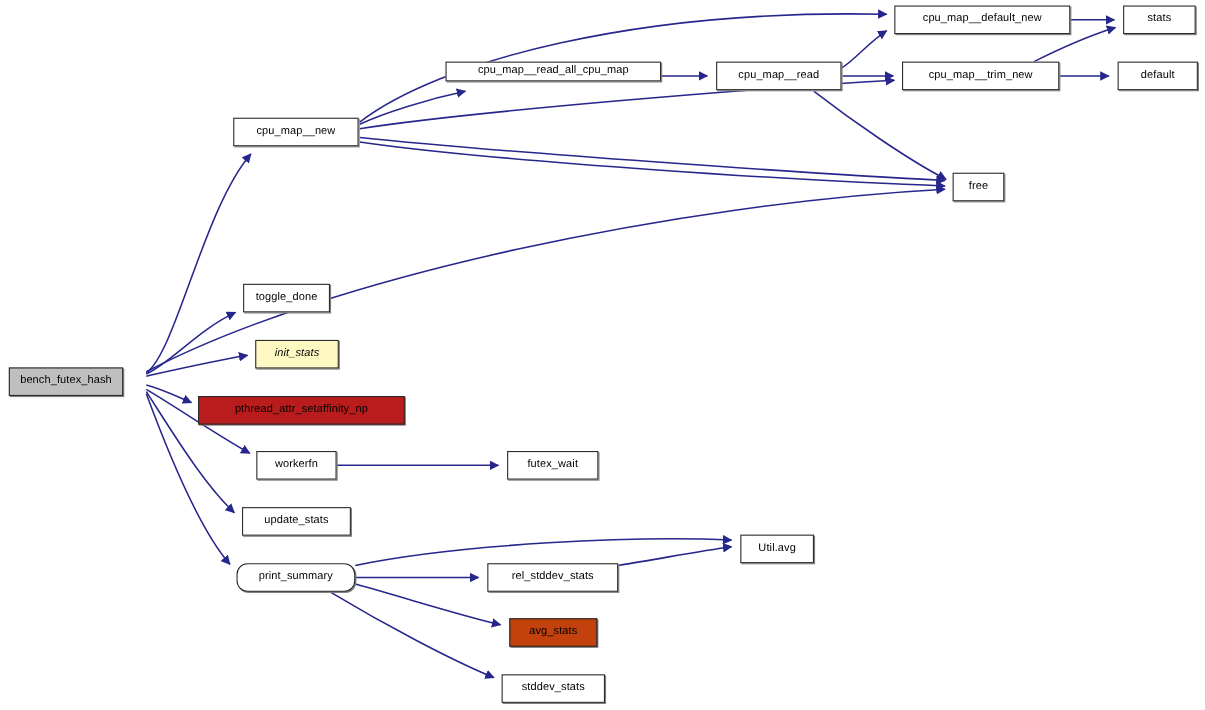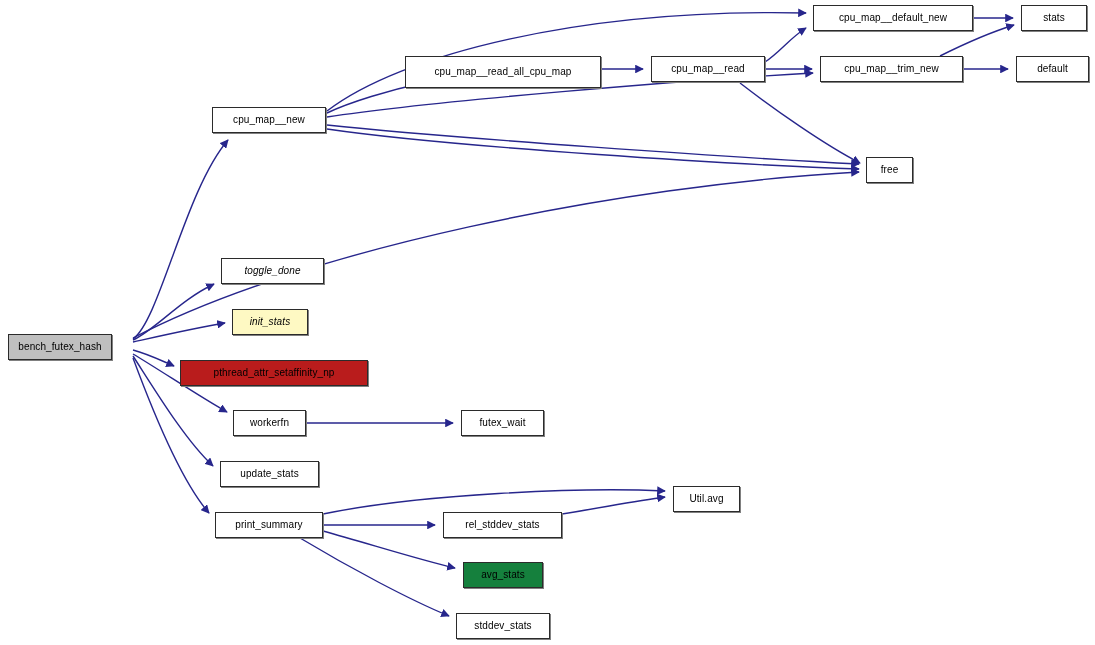--- a/index.html
+++ b/index.html
@@ -90,66 +90,66 @@
       </g>
   </svg>
 
   <div id="nodes-group">
       <div class="gnode highlight" style="left: 8px; top: 334px; width: 104px; height: 26px; background: rgb(191, 191, 191); border-color: rgb(43, 43, 43);">
         <span class="gnode-label">bench_futex_hash</span>
       </div>
       <div class="gnode" style="left: 212px; top: 107px; width: 114px; height: 26px; background: rgb(255, 255, 255); border-color: rgb(43, 43, 43);">
         <span class="gnode-label">cpu_map__new</span>
       </div>
-      <div class="gnode" style="left: 405px; top: 56px; width: 196px; height: 32px; background: rgb(255, 255, 255); border-color: rgb(43, 43, 43);">
+      <div class="gnode" style="left: 405px; top: 56px; width: 196px; height: 18px; background: rgb(255, 255, 255); border-color: rgb(43, 43, 43);">
         <span class="gnode-label">cpu_map__read_all_cpu_map</span>
       </div>
       <div class="gnode" style="left: 651px; top: 56px; width: 114px; height: 26px; background: rgb(255, 255, 255); border-color: rgb(43, 43, 43);">
         <span class="gnode-label">cpu_map__read</span>
       </div>
       <div class="gnode" style="left: 813px; top: 5px; width: 160px; height: 26px; background: rgb(255, 255, 255); border-color: rgb(43, 43, 43);">
         <span class="gnode-label">cpu_map__default_new</span>
       </div>
       <div class="gnode" style="left: 820px; top: 56px; width: 143px; height: 26px; background: rgb(255, 255, 255); border-color: rgb(43, 43, 43);">
         <span class="gnode-label">cpu_map__trim_new</span>
       </div>
       <div class="gnode" style="left: 1021px; top: 5px; width: 66px; height: 26px; background: rgb(255, 255, 255); border-color: rgb(43, 43, 43);">
         <span class="gnode-label">stats</span>
       </div>
       <div class="gnode" style="left: 1016px; top: 56px; width: 73px; height: 26px; background: rgb(255, 255, 255); border-color: rgb(43, 43, 43);">
         <span class="gnode-label">default</span>
       </div>
       <div class="gnode" style="left: 866px; top: 157px; width: 47px; height: 26px; background: rgb(255, 255, 255); border-color: rgb(43, 43, 43);">
         <span class="gnode-label">free</span>
       </div>
-      <div class="gnode" style="left: 221px; top: 258px; width: 103px; height: 26px; background: rgb(255, 255, 255); border-color: rgb(43, 43, 43); font-style: italic;">
+      <div class="gnode" style="left: 221px; top: 258px; width: 79px; height: 26px; background: rgb(255, 255, 255); border-color: rgb(43, 43, 43);">
         <span class="gnode-label">toggle_done</span>
       </div>
       <div class="gnode" style="left: 232px; top: 309px; width: 76px; height: 26px; background: #fef9c3; border-color: rgb(43, 43, 43); font-style: italic;">
         <span class="gnode-label">init_stats</span>
       </div>
       <div class="gnode" style="left: 180px; top: 360px; width: 188px; height: 26px; background: #b91c1c; border-color: rgb(43, 43, 43);">
         <span class="gnode-label">pthread_attr_setaffinity_np</span>
       </div>
       <div class="gnode" style="left: 233px; top: 410px; width: 73px; height: 26px; background: rgb(255, 255, 255); border-color: rgb(43, 43, 43);">
         <span class="gnode-label">workerfn</span>
       </div>
       <div class="gnode" style="left: 461px; top: 410px; width: 83px; height: 26px; background: rgb(255, 255, 255); border-color: rgb(43, 43, 43);">
         <span class="gnode-label">futex_wait</span>
       </div>
       <div class="gnode" style="left: 220px; top: 461px; width: 99px; height: 26px; background: rgb(255, 255, 255); border-color: rgb(43, 43, 43);">
         <span class="gnode-label">update_stats</span>
       </div>
-      <div class="gnode" style="left: 215px; top: 512px; width: 108px; height: 26px; background: rgb(255, 255, 255); border-color: rgb(43, 43, 43);">
+      <div class="gnode" style="left: 215px; top: 512px; width: 108px; height: 26px; background: rgb(255, 255, 255); border-color: rgb(43, 43, 43); border-radius: 10px;">
         <span class="gnode-label">print_summary</span>
       </div>
       <div class="gnode" style="left: 443px; top: 512px; width: 119px; height: 26px; background: rgb(255, 255, 255); border-color: rgb(43, 43, 43);">
         <span class="gnode-label">rel_stddev_stats</span>
       </div>
-      <div class="gnode" style="left: 463px; top: 562px; width: 80px; height: 26px; background: #15803d; border-color: rgb(43, 43, 43);">
+      <div class="gnode" style="left: 463px; top: 562px; width: 80px; height: 26px; background: #c2410c; border-color: rgb(43, 43, 43);">
         <span class="gnode-label">avg_stats</span>
       </div>
       <div class="gnode" style="left: 456px; top: 613px; width: 94px; height: 26px; background: rgb(255, 255, 255); border-color: rgb(43, 43, 43);">
         <span class="gnode-label">stddev_stats</span>
       </div>
       <div class="gnode" style="left: 673px; top: 486px; width: 67px; height: 26px; background: rgb(255, 255, 255); border-color: rgb(43, 43, 43);">
         <span class="gnode-label">Util.avg</span>
       </div>
     </div>
 

